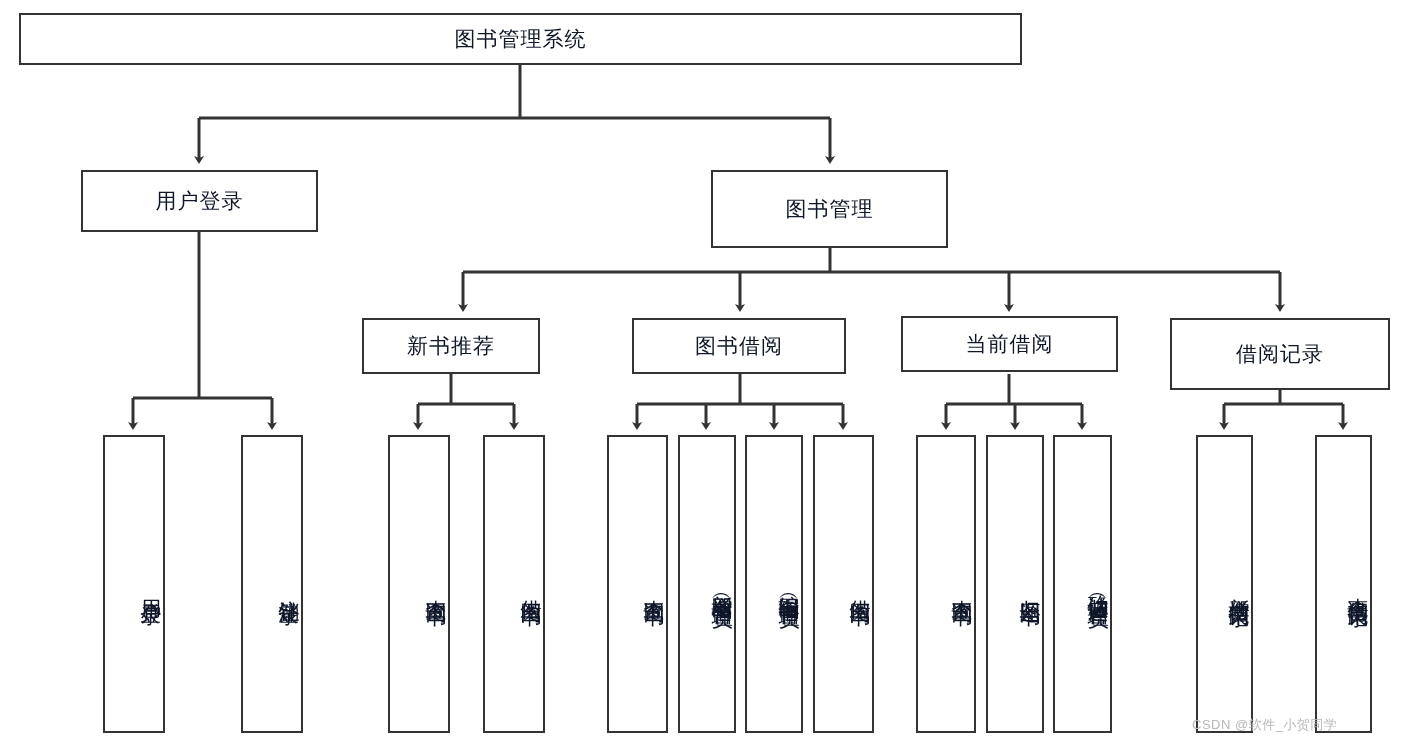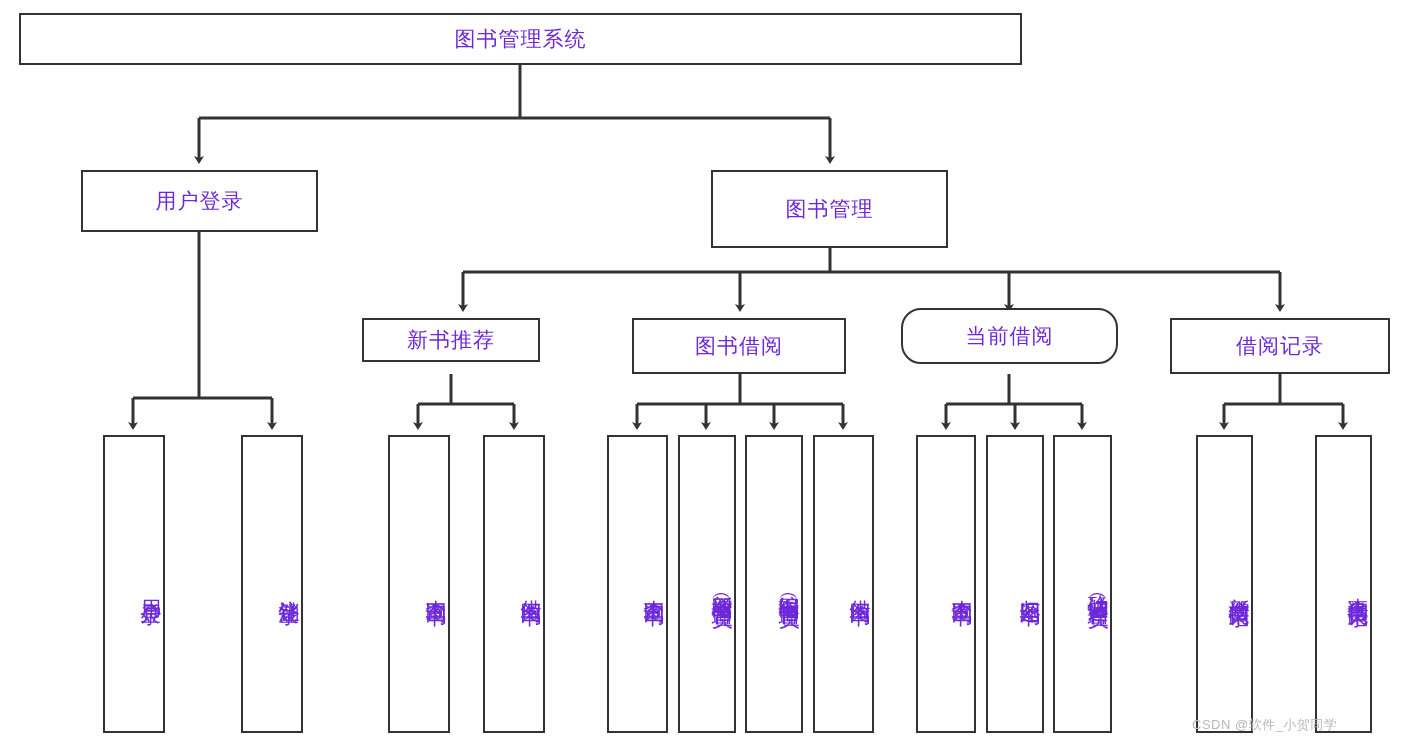--- a/index.html
+++ b/index.html
@@ -26,21 +26,21 @@
     pointer-events: none;
   }
   .node {
     position: absolute;
     box-sizing: border-box;
     border: 2px solid #333333;
     background: #ffffff;
     display: flex;
     align-items: center;
     justify-content: center;
-    color: #6d28d9;
+    color: #0f172a;
   }
   .node.horizontal {
     font-size: 21px;
     letter-spacing: 1px;
   }
   .node.vertical {
     writing-mode: vertical-rl;
     text-orientation: upright;
     font-size: 21px;
     letter-spacing: 2px;
@@ -121,30 +121,30 @@
     <span class="node-label">图书管理系统</span>
   </div>
 
   <div class="node horizontal" style="left:81px; top:170px; width:237px; height:62px;">
     <span class="node-label">用户登录</span>
   </div>
   <div class="node horizontal" style="left:711px; top:170px; width:237px; height:78px;">
     <span class="node-label">图书管理</span>
   </div>
 
-  <div class="node horizontal" style="left:362px; top:318px; width:178px; height:44px;">
+  <div class="node horizontal" style="left:362px; top:318px; width:178px; height:56px;">
     <span class="node-label">新书推荐</span>
   </div>
   <div class="node horizontal" style="left:632px; top:318px; width:214px; height:56px;">
     <span class="node-label">图书借阅</span>
   </div>
-  <div class="node horizontal" style="left:901px; top:308px; width:217px; height:56px;border-radius:20px;">
+  <div class="node horizontal" style="left:901px; top:316px; width:217px; height:56px;">
     <span class="node-label">当前借阅</span>
   </div>
-  <div class="node horizontal" style="left:1170px; top:318px; width:220px; height:56px;">
+  <div class="node horizontal" style="left:1170px; top:318px; width:220px; height:72px;">
     <span class="node-label">借阅记录</span>
   </div>
 
   <div class="node vertical" style="left:103px; top:435px; width:62px; height:298px;">
     <span class="node-label">用户登录</span>
   </div>
   <div class="node vertical" style="left:241px; top:435px; width:62px; height:298px;">
     <span class="node-label">注销登录</span>
   </div>
   <div class="node vertical" style="left:388px; top:435px; width:62px; height:298px;">

